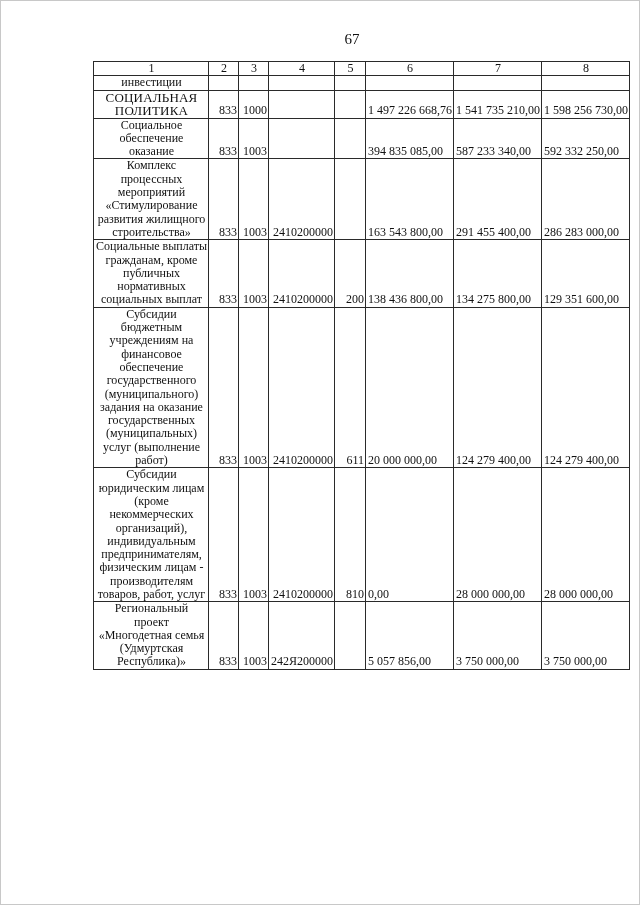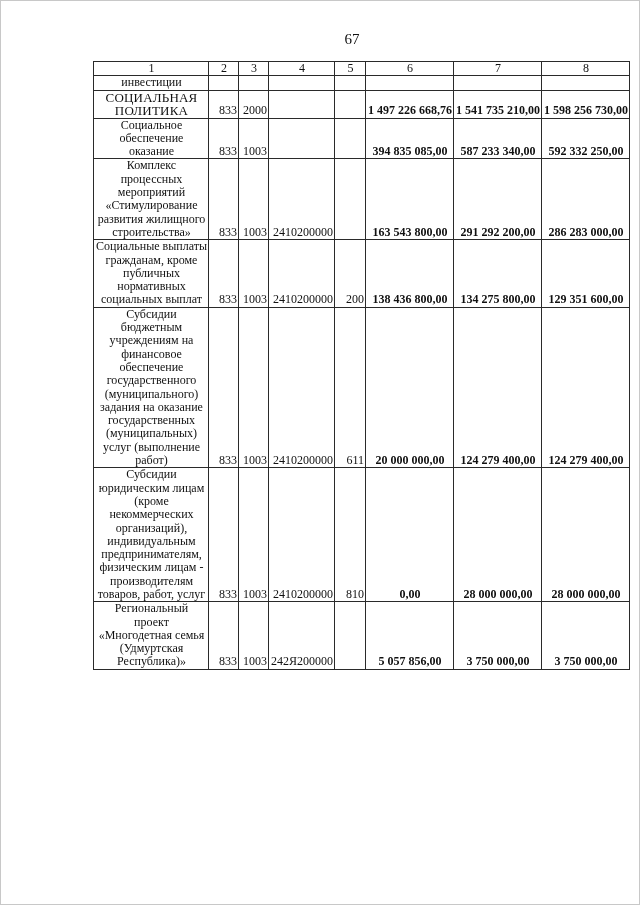--- a/index.html
+++ b/index.html
@@ -50,21 +50,21 @@
       vertical-align: top;
       text-align: center;
       padding-left: 2px;
     }
     table.budget tr.header td {
       text-align: center;
       vertical-align: middle;
       height: 12px;
     }
     td.c2, td.c3, td.c4, td.c5 { text-align: right; padding-left: 3px; }
-    td.num { text-align: center; padding-right: 1px; font-weight: bold; }
+    td.num { text-align: left; padding-right: 1px; }
     .caps { font-size: 13px; letter-spacing: 0.2px; margin-top: 44px; }
   </style>
 </head>
 <body>
 
 <div class="page-border"></div>
 
 <div class="page-number">67</div>
 
 <table class="budget">
@@ -97,21 +97,21 @@
       <td class="c4"></td>
       <td class="c5"></td>
       <td class="num"></td>
       <td class="num"></td>
       <td class="num"></td>
     </tr>
 
     <tr style="height:28px">
       <td class="name caps">СОЦИАЛЬНАЯ ПОЛИТИКА</td>
       <td class="c2">833</td>
-      <td class="c3">2000</td>
+      <td class="c3">1000</td>
       <td class="c4"></td>
       <td class="c5"></td>
       <td class="num">1 497 226 668,76</td>
       <td class="num">1 541 735 210,00</td>
       <td class="num">1 598 256 730,00</td>
     </tr>
 
     <tr style="height:24px">
       <td class="name">Социальное обеспечение оказание</td>
       <td class="c2">833</td>
@@ -124,21 +124,21 @@
     </tr>
 
 
     <tr style="height:62px">
       <td class="name">Комплекс процессных мероприятий «Стимулирование развития жилищного строительства»</td>
       <td class="c2">833</td>
       <td class="c3">1003</td>
       <td class="c4">2410200000</td>
       <td class="c5"></td>
       <td class="num">163 543 800,00</td>
-      <td class="num">291 292 200,00</td>
+      <td class="num">291 455 400,00</td>
       <td class="num">286 283 000,00</td>
     </tr>
 
     <tr style="height:62px">
       <td class="name">Социальные выплаты гражданам, кроме публичных нормативных социальных выплат</td>
       <td class="c2">833</td>
       <td class="c3">1003</td>
       <td class="c4">2410200000</td>
       <td class="c5">200</td>
       <td class="num">138 436 800,00</td>

